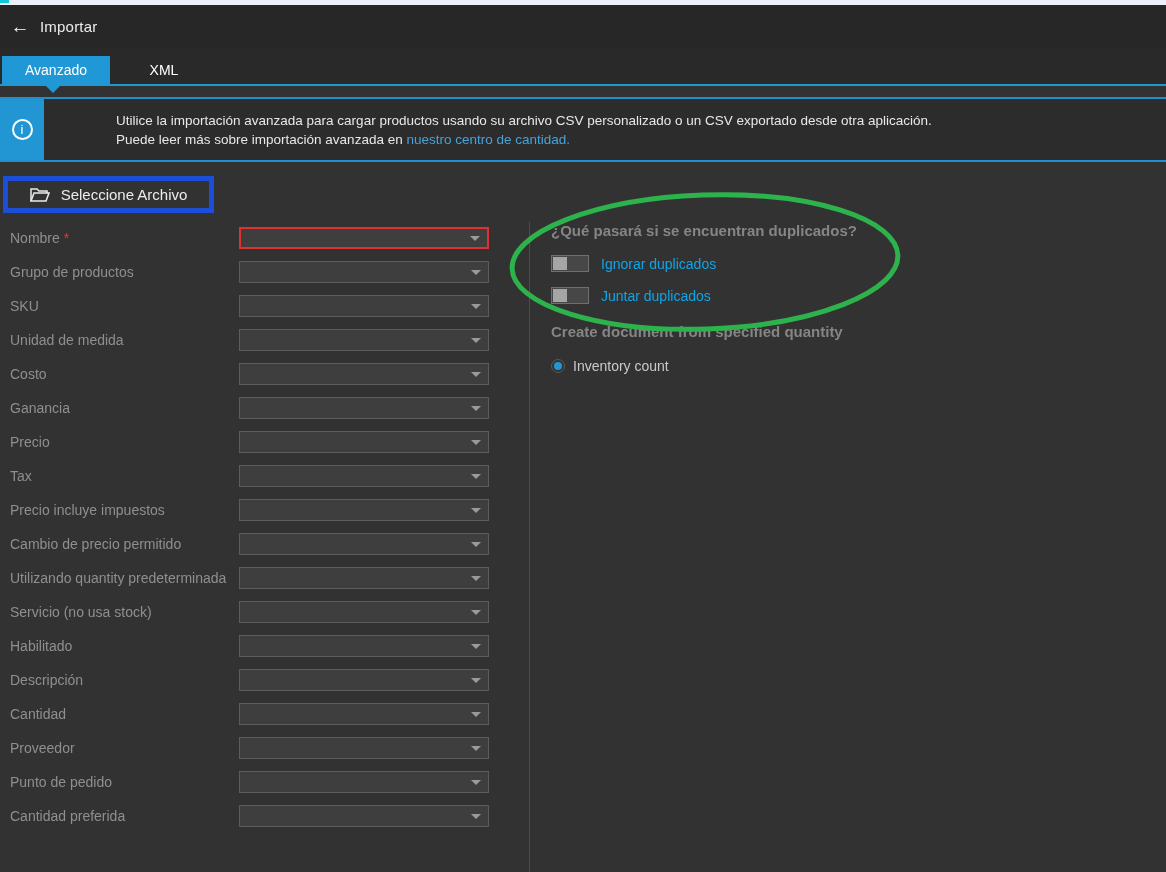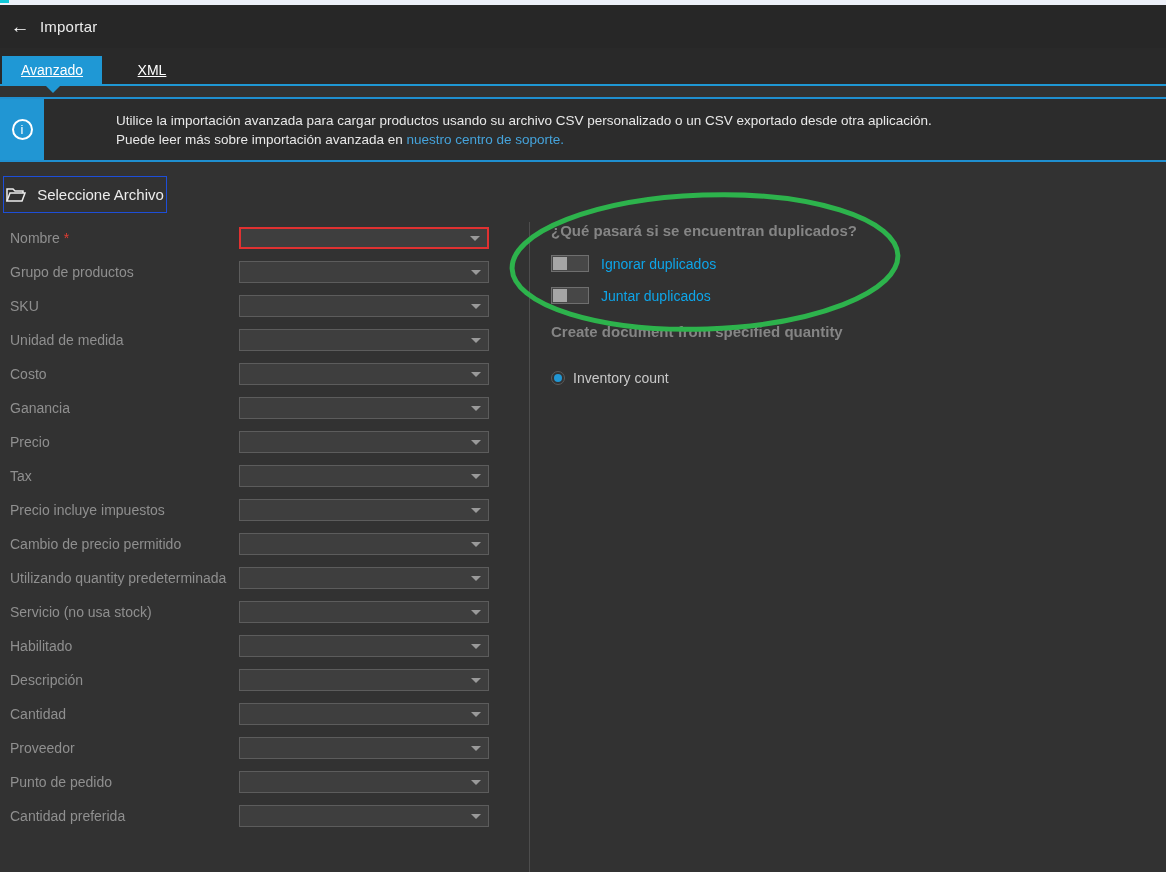--- a/index.html
+++ b/index.html
@@ -13,40 +13,40 @@
 
   
   .app-header { position:absolute; top:5px; left:0; width:100%; height:43px; background:#272727;
                 display:flex; align-items:center; color:#ececec; }
   .back-btn { width:40px; text-align:center; font-size:19px; color:#fff; cursor:pointer; }
   .page-title { font-size:15px; font-weight:400; color:#ececec; letter-spacing:.2px; }
 
   
   .tabbar { position:absolute; top:48px; left:0; width:100%; height:38px; background:#292929; }
   .tabs { position:absolute; bottom:2px; left:2px; display:flex; }
-  .tab { width:100px; height:28px; display:flex; align-items:center; justify-content:center;
-         font-size:14px; color:#fff; cursor:pointer;text-decoration:underline; }
+  .tab { width:108px; height:28px; display:flex; align-items:center; justify-content:center;
+         font-size:14px; color:#fff; cursor:pointer; }
   .tab.active { background:#1f98d5; }
   .tab-underline { position:absolute; bottom:0; left:0; width:100%; height:2px; background:#1f98d5; }
   .tab-notch { position:absolute; top:86px; left:46px; width:0; height:0;
                border-left:7px solid transparent; border-right:7px solid transparent;
                border-top:7px solid #1f98d5; }
 
   
   .info-banner { position:absolute; top:97px; left:0; width:100%; height:65px; background:#2c2c2c;
                  border-top:2px solid #1f8fd0; border-bottom:2px solid #1f8fd0; display:flex; }
   .banner-icon { width:44px; background:#2196d3; display:flex; align-items:center; justify-content:center; }
   .info-glyph { width:21px; height:21px; border:2px solid #fff; border-radius:50%;
                 color:#fff; font-size:13px; line-height:17px; text-align:center; font-style:normal; }
   .banner-text { padding:12px 10px 0 24px; color:#e8e8e8; font-size:13.5px; line-height:19px;margin-left:48px; }
   .banner-text a { color:#45a3db; text-decoration:none; cursor:pointer; }
 
   
-  .file-btn { position:absolute; top:176px; left:3px; width:164px; height:37px;
-              background:transparent; border:1px solid #1d4ed8; color:#ececec; font-size:15px;
+  .file-btn { position:absolute; top:176px; left:3px; width:211px; height:37px;
+              background:transparent; border:5px solid #1d4ed8; color:#ececec; font-size:15px;
               font-family:"Liberation Sans", sans-serif; display:flex; align-items:center;
               justify-content:center; gap:11px; cursor:pointer; }
   .folder-icon { display:flex; }
 
   
   .form-col { position:absolute; top:227px; left:0; width:529px; }
   .frow { height:34px; display:flex; align-items:flex-start; }
   .flabel { width:239px; padding-left:10px; font-size:14px; color:#8f8f8f; line-height:22px;
             white-space:nowrap; overflow:hidden; }
   .req { color:#e03c32; }
@@ -63,21 +63,21 @@
 
   
   .right-panel { position:absolute; top:222px; left:551px; width:360px; }
   .panel-heading { font-size:15px; font-weight:700; color:#858585; line-height:18px; }
   .toggle-row { display:flex; align-items:center; margin-top:15px; height:17px; }
   .toggle { position:relative; width:38px; height:17px; border:1px solid #6f6f6f; background:#474747;
             cursor:pointer; flex:none; }
   .toggle .knob { position:absolute; left:1px; top:1px; width:14px; height:13px; background:#a5a5a5; }
   .toggle-label { margin-left:12px; font-size:14px; color:#0ea5e9; }
   .heading-2 { margin-top:19px; }
-  .radio-row { display:flex; align-items:center; margin-top:28px; height:18px; cursor:pointer; }
+  .radio-row { display:flex; align-items:center; margin-top:16px; height:18px; cursor:pointer; }
   .radio { width:14px; height:14px; border-radius:50%; border:1px solid #777; flex:none;
            display:flex; align-items:center; justify-content:center; background:transparent; }
   .radio.selected { border-color:#5a5a5a; }
   .radio.selected::after { content:""; width:8px; height:8px; border-radius:50%; background:#2196d3; }
   .radio-label { margin-left:8px; font-size:14px; color:#9b9b9b; }
   .radio-row.selected .radio-label { color:#c9c9c9; }
 
   
   .annotation { position:absolute; top:186px; left:505px; pointer-events:none; }
 </style>
@@ -107,21 +107,21 @@
     <div class="tab-underline"></div>
   </nav>
   <div class="tab-notch"></div>
 
   <section class="info-banner">
     <div class="banner-icon">
       <span class="info-glyph">i</span>
     </div>
     <div class="banner-text">
       <div>Utilice la importación avanzada para cargar productos usando su archivo CSV personalizado o un CSV exportado desde otra aplicación.</div>
-      <div><span>Puede leer más sobre importación avanzada en </span><a>nuestro centro de soporte.</a></div>
+      <div><span>Puede leer más sobre importación avanzada en </span><a>nuestro centro de cantidad.</a></div>
     </div>
   </section>
 
   <button class="file-btn">
     <span class="folder-icon">
       <svg width="20" height="16" viewBox="0 0 20 16" fill="none" stroke="#ececec" stroke-width="1.5">
         <path d="M1 14 V2 H7 L9 4 H17 V6"></path>
         <path d="M1 14 L4 6 H19 L16 14 Z"></path>
       </svg>
     </span>

